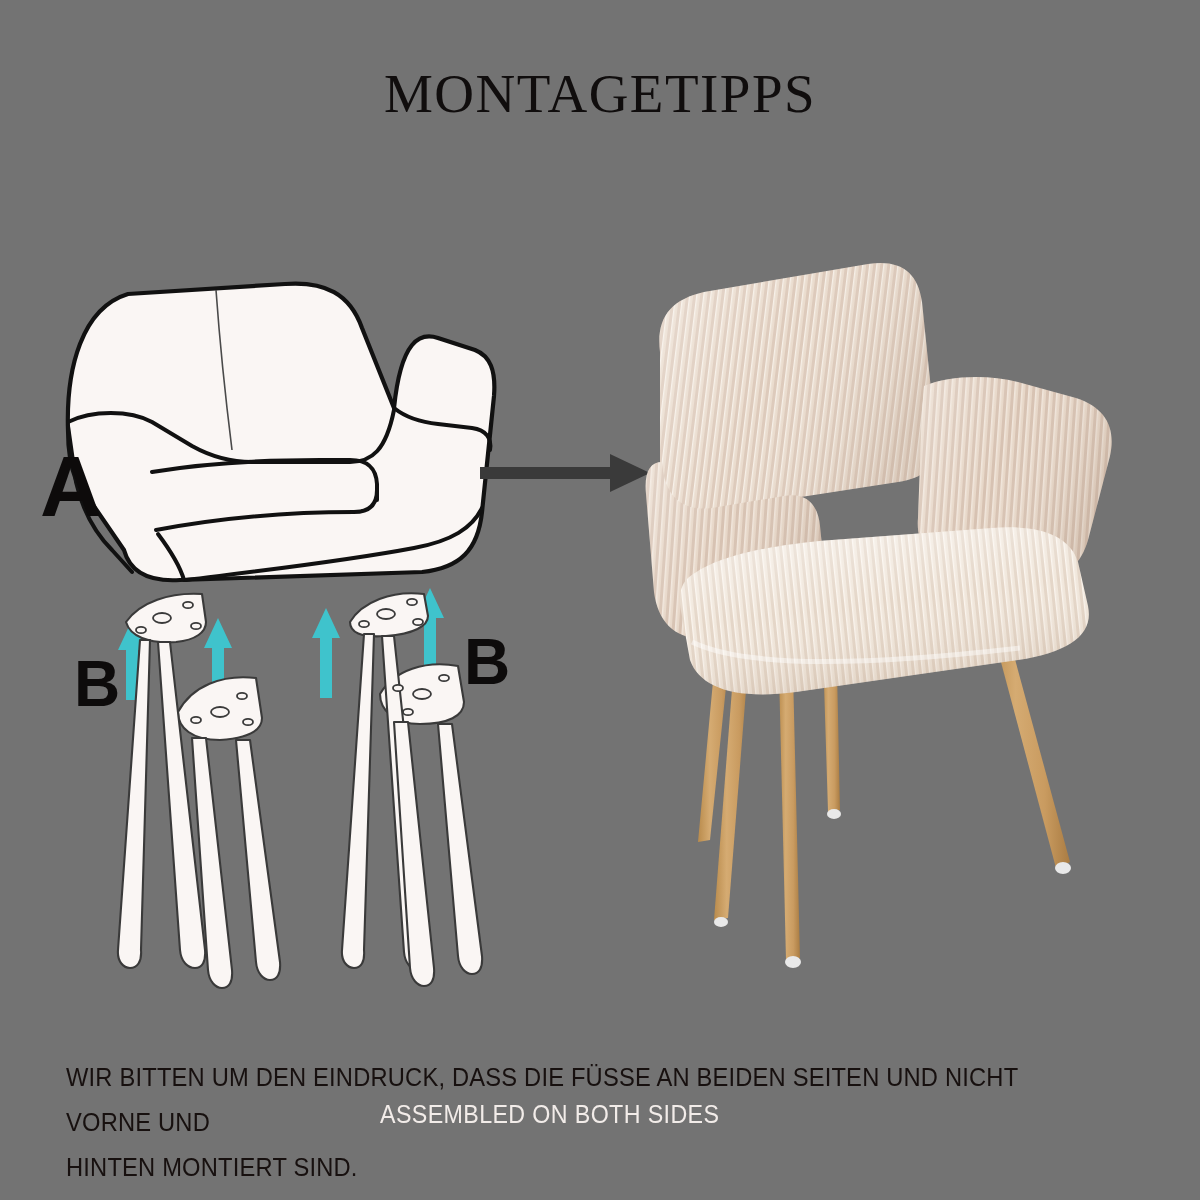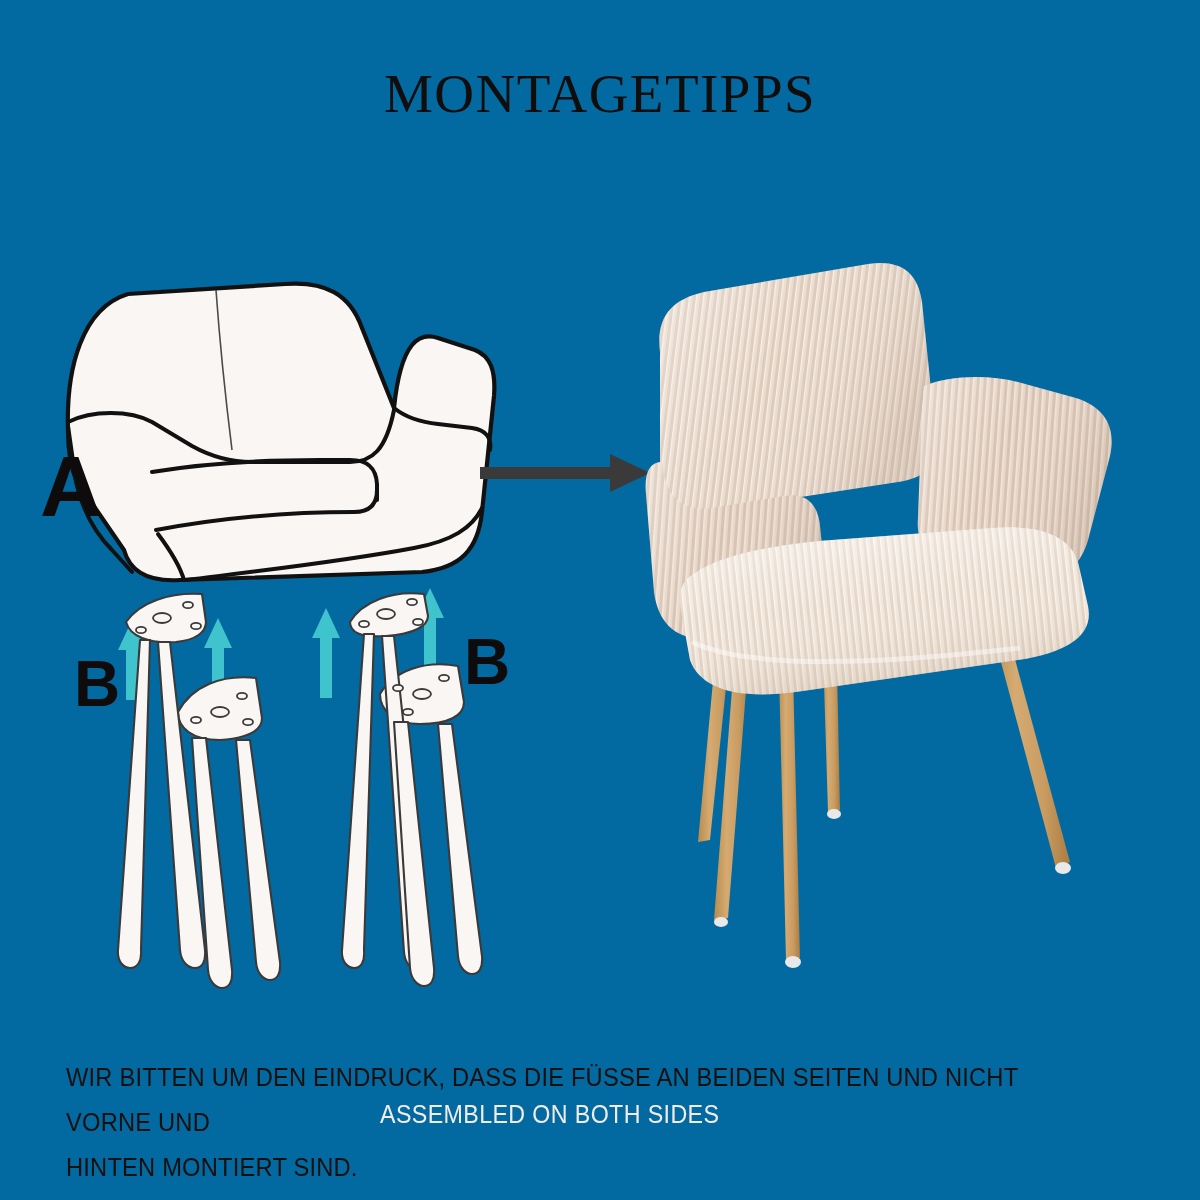--- a/index.html
+++ b/index.html
@@ -11,21 +11,21 @@
     width: 1200px;
     height: 1200px;
     background: #faf6f4;
     font-family: "Liberation Sans", sans-serif;
     overflow: hidden;
   }
   #page {
     position: relative;
     width: 1200px;
     height: 1200px;
-    background: #0369a1;
+    background: #737373;
   }
 
   
   .title {
     position: absolute;
     left: 0;
     top: 66px;
     width: 1200px;
     text-align: center;
     font-family: "Liberation Serif", "DejaVu Serif", serif;

